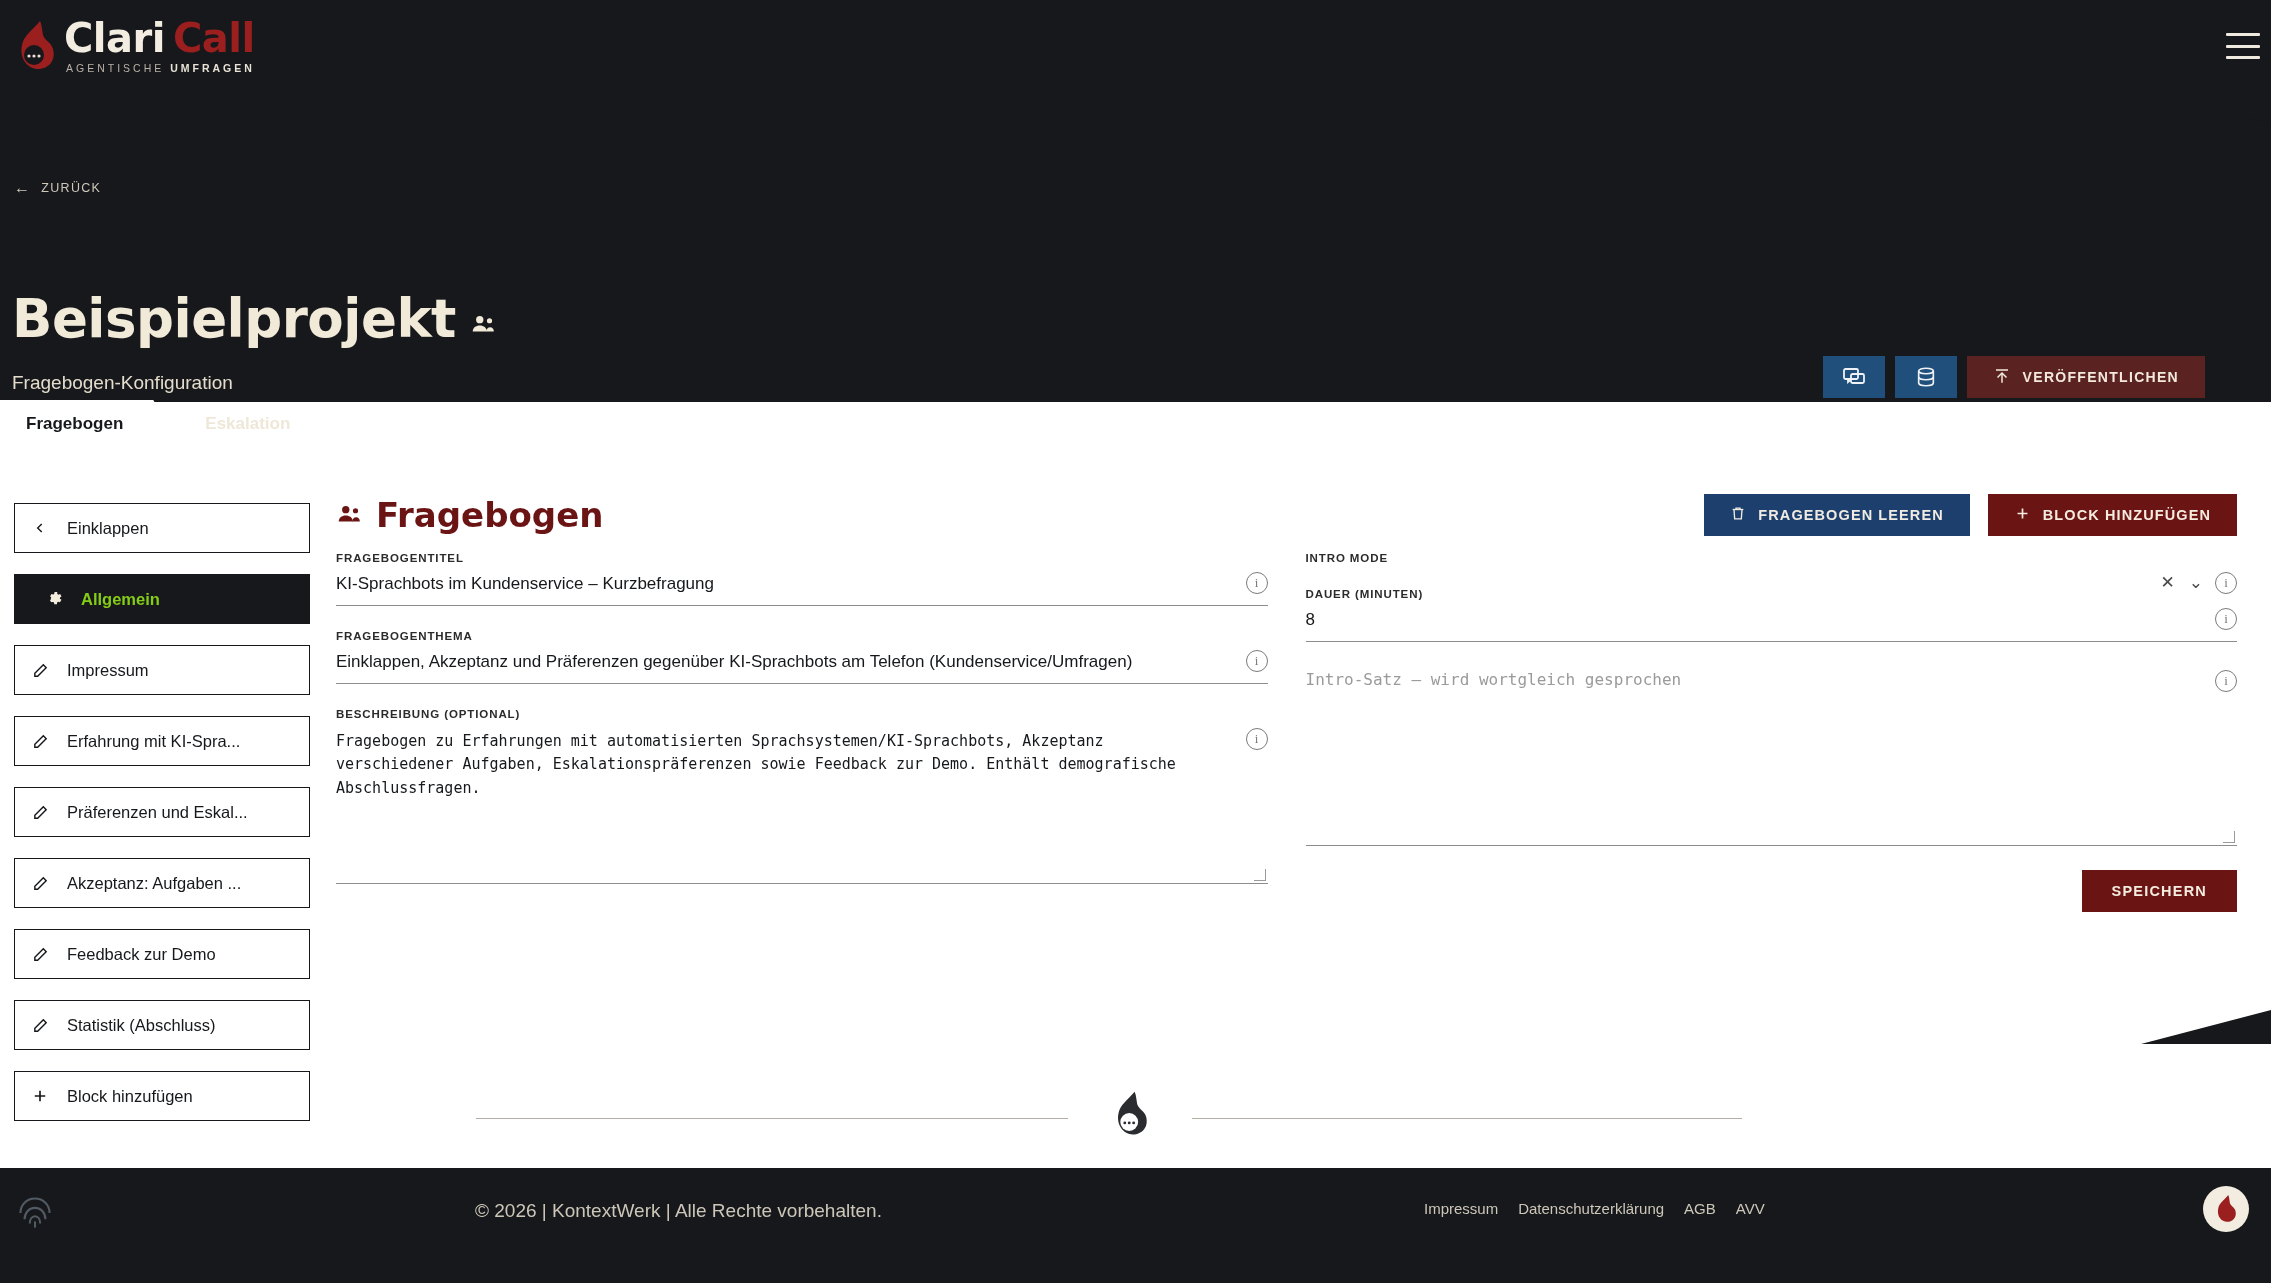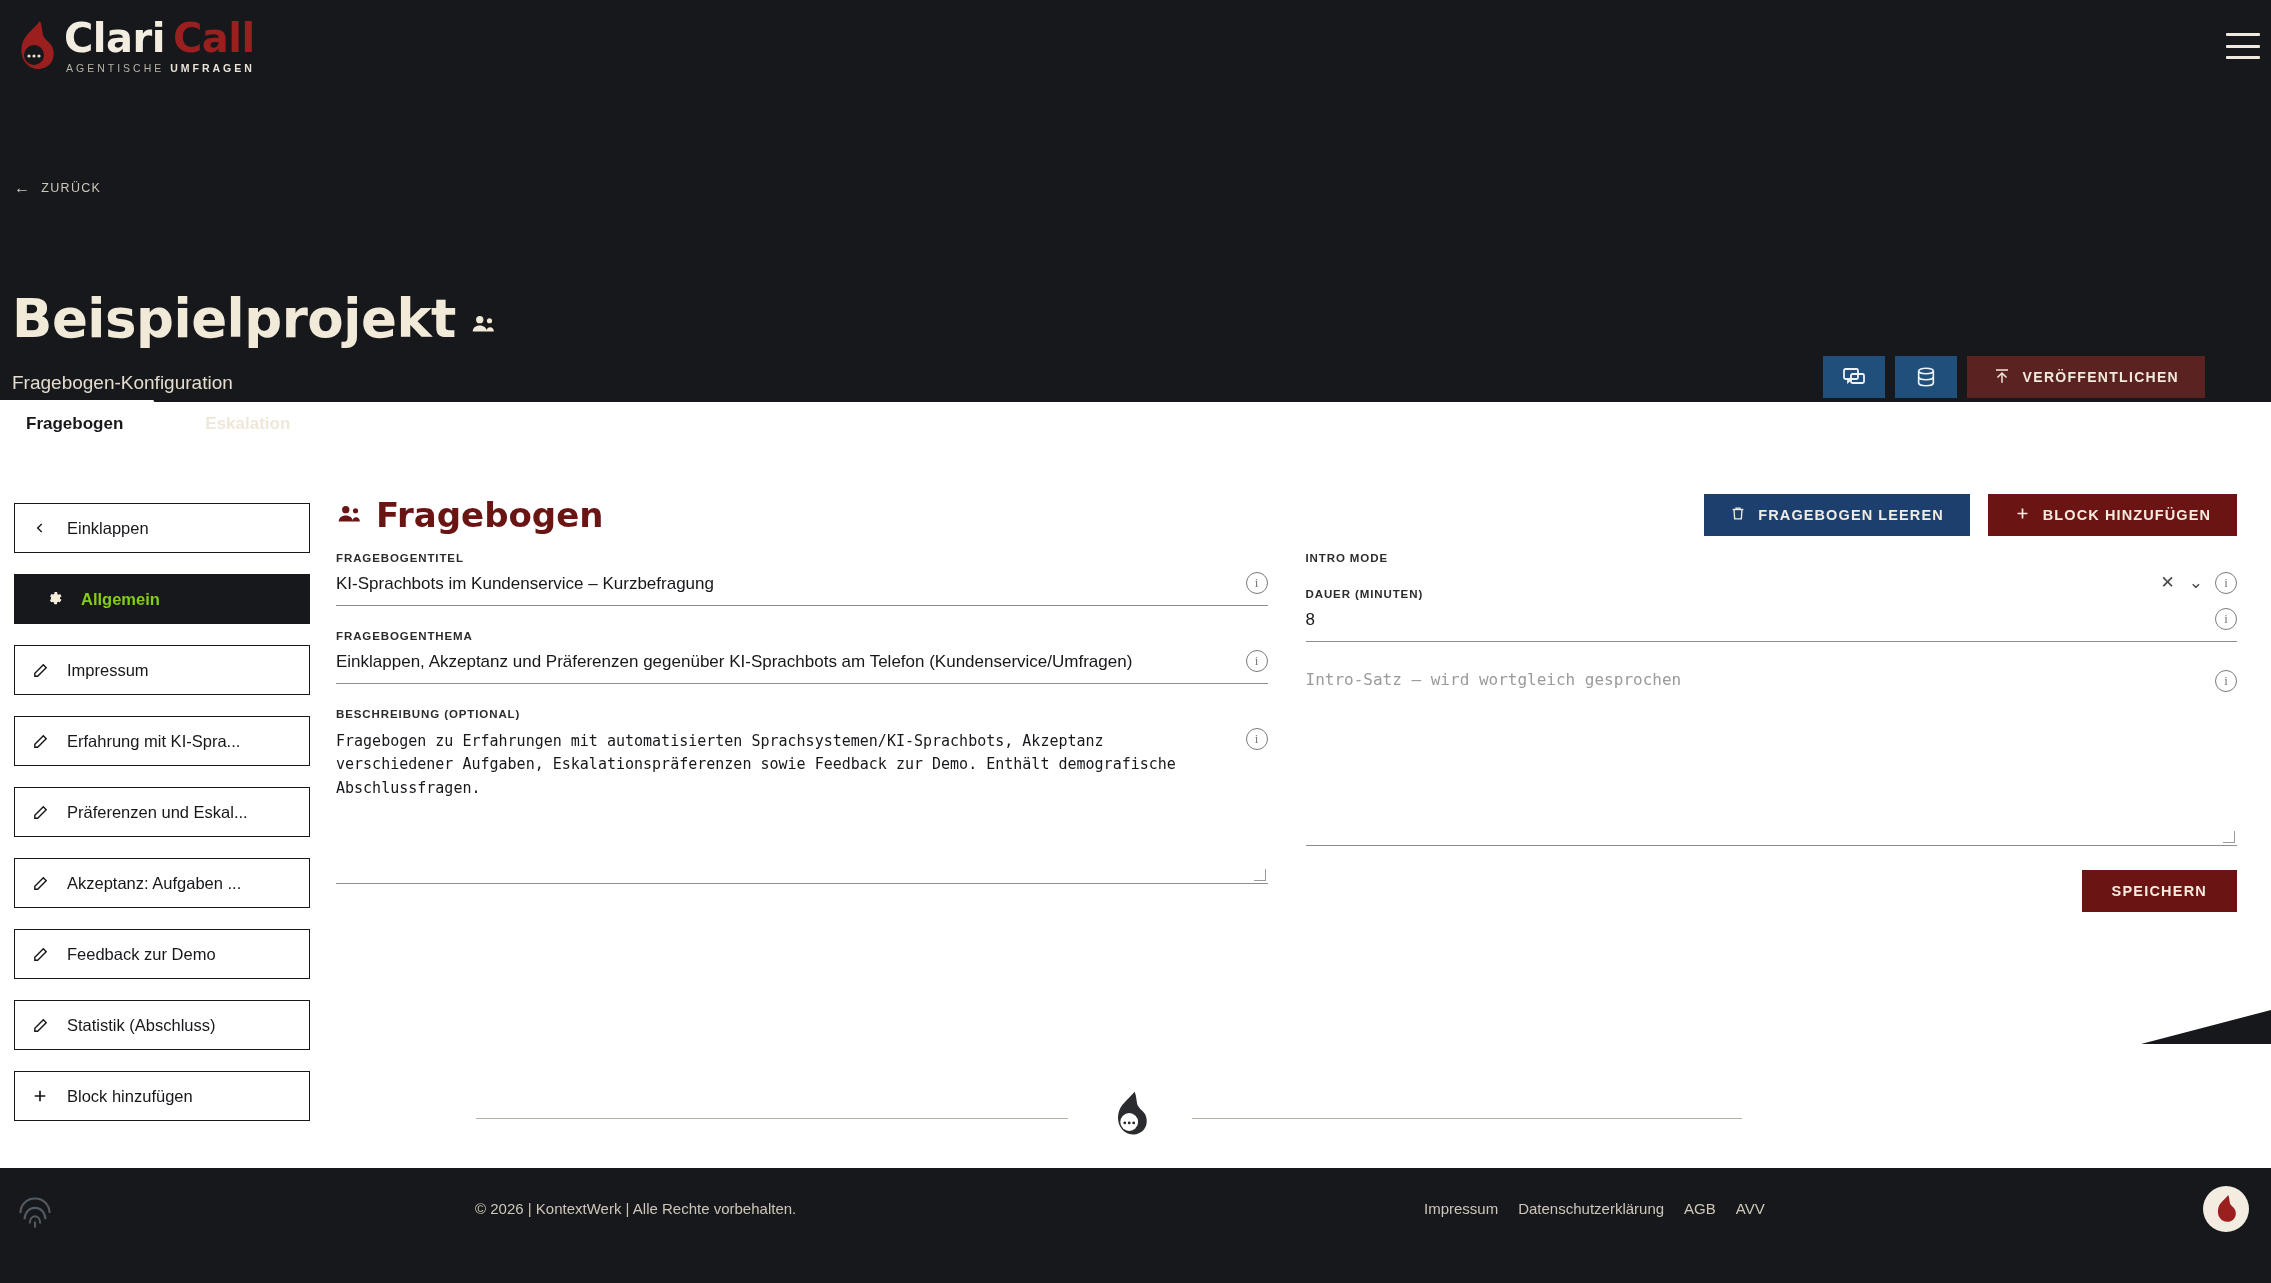--- a/index.html
+++ b/index.html
@@ -173,21 +173,21 @@
   }
   .footer-cut { position:absolute; top:1010px; right:0; width:130px; height:34px; z-index:4; }
   .fd-line { position:absolute; top:1118px; height:1px; background:#b5b0a6; }
   .fd-left { left:476px; width:592px; }
   .fd-right { left:1192px; width:550px; }
   .fd-logo { position:absolute; top:1098px; left:1084px; width:90px; height:44px; display:flex; align-items:center; justify-content:center; }
 
   .footer {
     position:absolute; top:1168px; left:0; width:2271px; height:115px; background:#16181b; color:#cdc6b9; z-index:5;
   }
-  .footer-copy { position:absolute; top:32px; left:475px; font-size:15px; }
+  .footer-copy { position:absolute; top:32px; left:475px; font-size:19px; }
   .footer-links { position:absolute; top:32px; left:1424px; display:flex; gap:20px; font-size:15px; }
   .footer-links span { cursor:pointer; }
   .footer-fingerprint { position:absolute; top:18px; left:10px; width:50px; height:50px; opacity:.85; }
   .footer-badge {
     position:absolute; top:18px; right:22px; width:46px; height:46px; border-radius:50%;
     background:#f3ece0; display:flex; align-items:center; justify-content:center;
   }
 </style>
 </head>
 <body>

